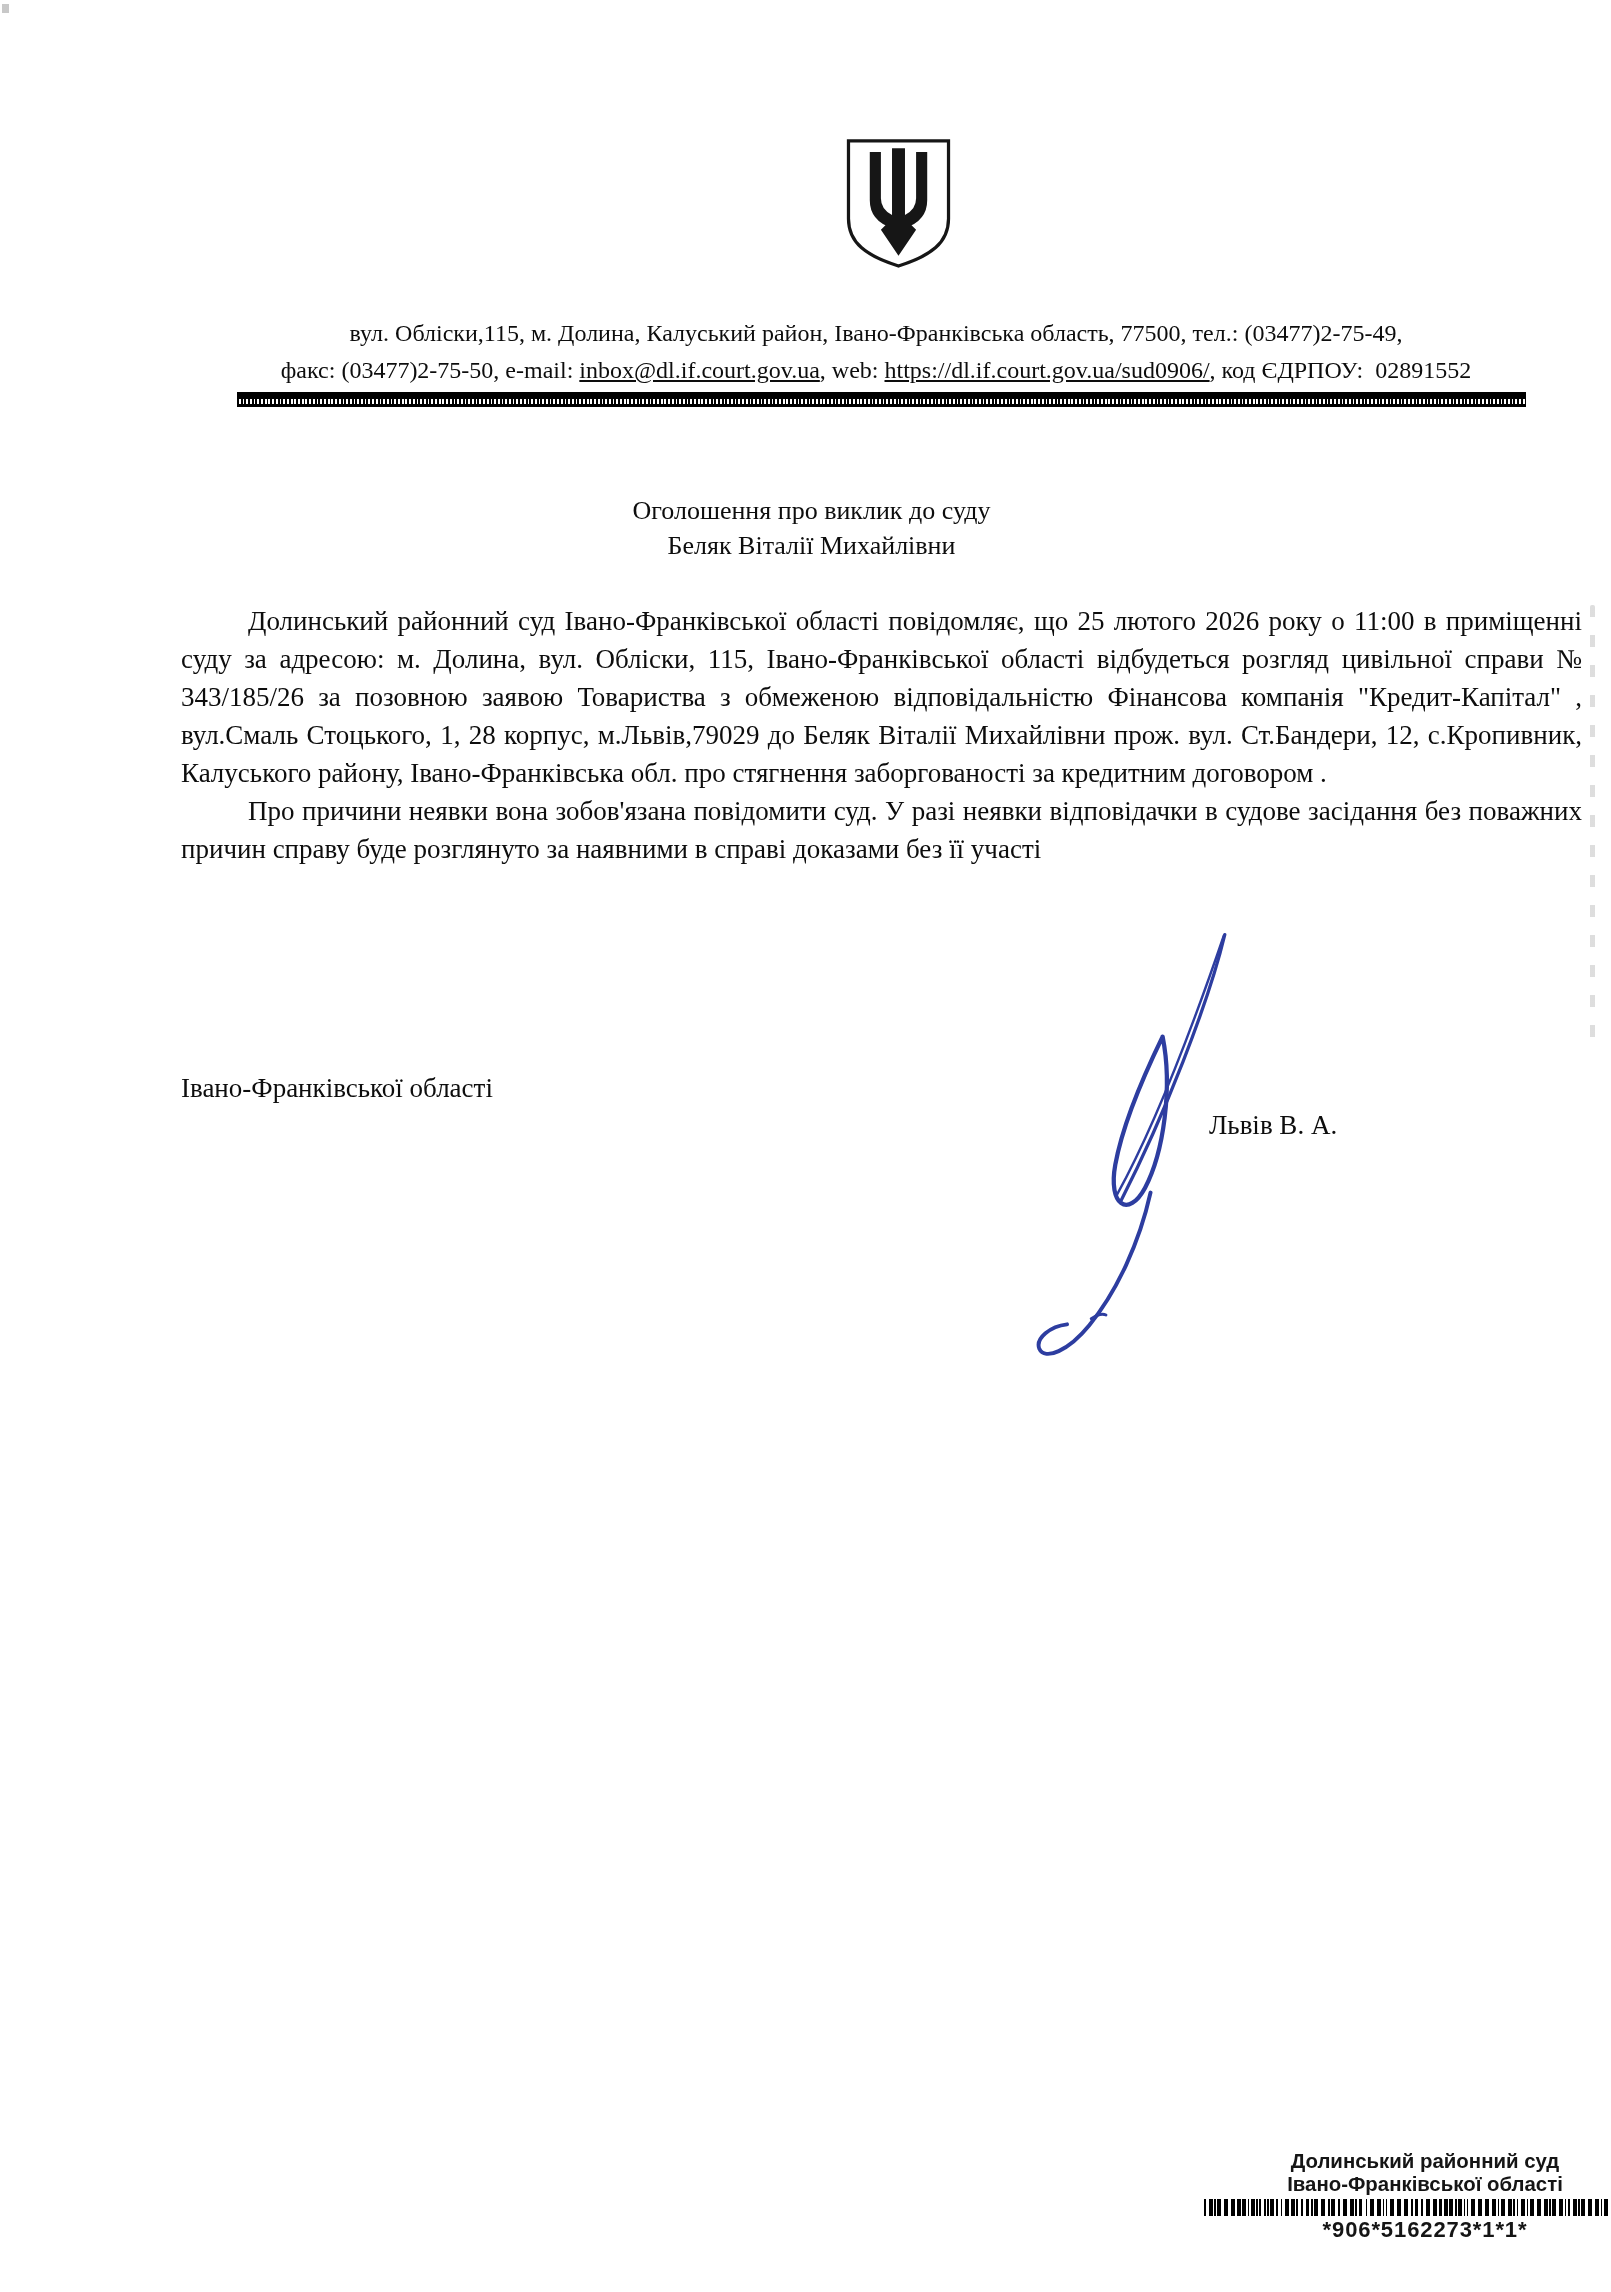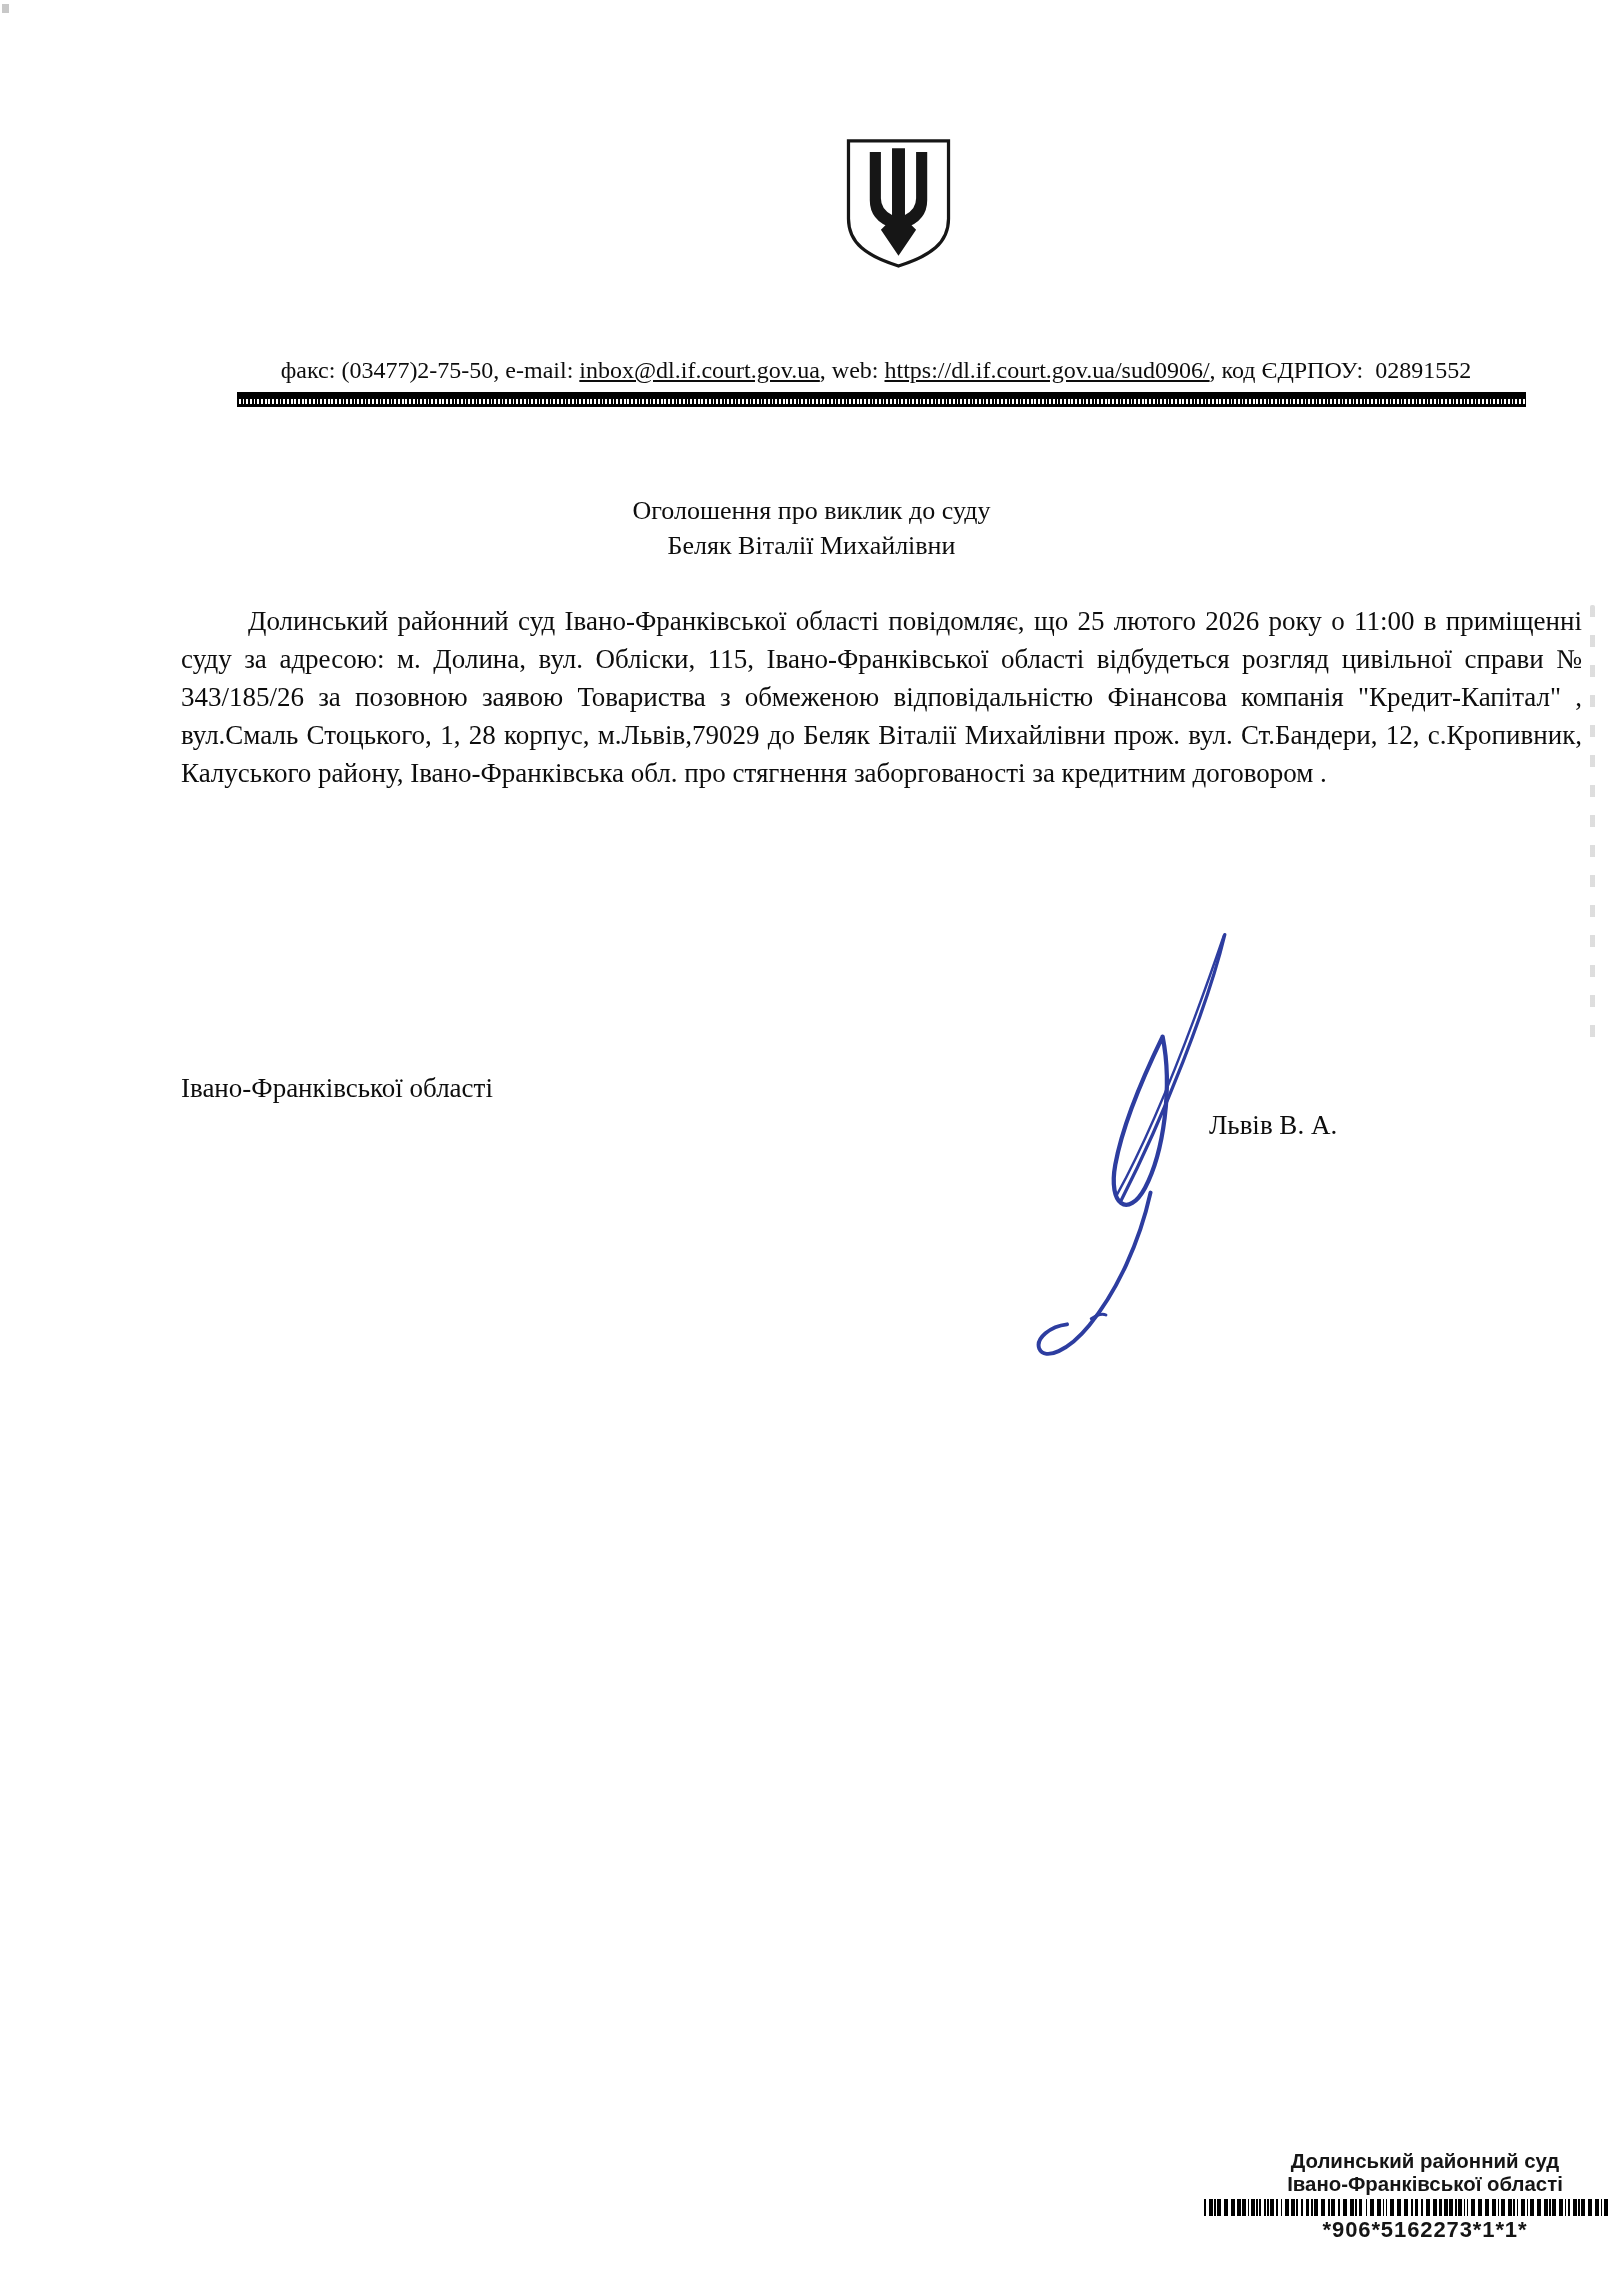--- a/index.html
+++ b/index.html
@@ -88,32 +88,34 @@
       <path d="M7 4 H115 V88 C115 114 96 128 61 139 C26 128 7 114 7 88 Z" fill="none" stroke="#161616" stroke-width="3.5"></path>
       <g fill="#161616">
         <path d="M30 16 V68 Q30 90 54 98 V84 Q42 78 42 66 V16 Z"></path>
         <path d="M92 16 V68 Q92 90 68 98 V84 Q80 78 80 66 V16 Z"></path>
         <path d="M54 12 h14 v76 l12 12 -19 28 -19 -28 12 -12 Z"></path>
       </g>
     </svg>
   </div>
 
 
+  <div class="addr addr1">вул. Обліски,115, м. Долина, Калуський район, Івано-Франківська область, 77500, тел.: (03477)2-75-49,</div>
 
   <div class="addr addr2"><span>факс: (03477)2-75-50, e-mail: </span><span class="u">inbox@dl.if.court.gov.ua</span><span>, web: </span><span class="u">https://dl.if.court.gov.ua/sud0906/</span><span>, код ЄДРПОУ:  02891552</span></div>
 
   <div class="sep"></div>
 
   <div class="doc-title">
     <div>Оголошення про виклик до суду</div>
     <div>Беляк Віталії Михайлівни</div>
   </div>
 
   <div class="body-text">
       <p>Долинський районний суд Івано-Франківської області повідомляє, що 25 лютого 2026 року о 11:00 в приміщенні суду за адресою: м. Долина, вул. Обліски, 115, Івано-Франківської області відбудеться розгляд цивільної справи № 343/185/26 за позовною заявою Товариства з обмеженою відповідальністю Фінансова компанія "Кредит-Капітал" , вул.Смаль Стоцького, 1, 28 корпус, м.Львів,79029 до Беляк Віталії Михайлівни прож. вул. Ст.Бандери, 12, с.Кропивник, Калуського району, Івано-Франківська обл. про стягнення заборгованості за кредитним договором .</p>
+      <p>Про причини неявки вона зобов'язана повідомити суд. У разі неявки відповідачки в судове засідання без поважних причин справу буде розглянуто за наявними в справі доказами без її участі</p>
     </div>
 
   <div class="sign-block">
     <div>Івано-Франківської області</div>
     <span class="judge-name">Львів В. А.</span>
   </div>
 
   <svg class="sig-svg" viewBox="0 0 280 500">
     <g fill="none" stroke-linecap="round" stroke-linejoin="round">
       <path class="ink" stroke-width="3.5" d="M240 20 C222 95 175 215 128 307" stroke="#2d3da0"></path>

